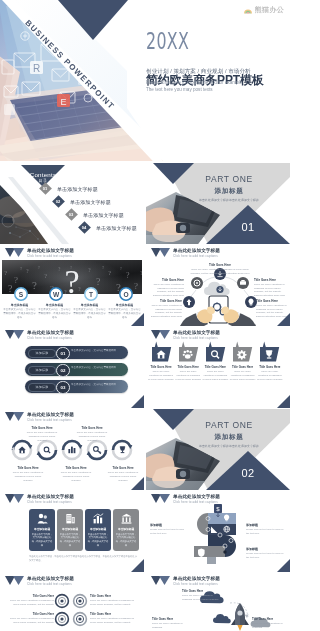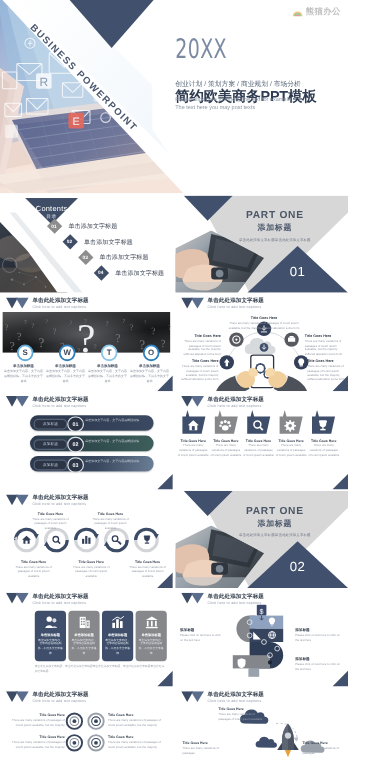--- a/index.html
+++ b/index.html
@@ -38,21 +38,21 @@
   .ct-item:nth-child(1){left:41px;top:21px;}
   .ct-item:nth-child(2){left:54px;top:34px;}
   .ct-item:nth-child(3){left:67px;top:47px;}
   .ct-item:nth-child(4){left:80px;top:60px;}
   .dia{width:9px;height:9px;transform:rotate(45deg);display:inline-flex;align-items:center;justify-content:center;flex:0 0 auto;}
   .dia i{transform:rotate(-45deg);font-size:4px;color:#fff;font-style:normal;font-weight:600;line-height:1;}
   .dia-n{background:#3f4e66;}
   .dia-g{background:#8d8d8d;}
   .ct-lbl{margin-left:7px;font-size:5px;color:#3a4353;letter-spacing:0.1px;white-space:nowrap;}
   
-  .sec-part{left:83px;top:12px;font-size:8.5px;color:#4b5667;letter-spacing:0.6px;transform:translateX(-50%);font-weight:bold;}
+  .sec-part{left:83px;top:12px;font-size:8.5px;color:#4b5667;letter-spacing:0.6px;transform:translateX(-50%);}
   .sec-title{left:83px;top:25px;font-size:6.6px;color:#4d5a6d;letter-spacing:0.6px;transform:translateX(-50%);font-weight:600;}
   .sec-desc{left:83px;top:36px;font-size:2.9px;color:#6d7685;letter-spacing:0.1px;transform:translateX(-50%);}
   .sec-num{left:102px;top:59px;font-size:11px;color:#fff;transform:translateX(-50%);letter-spacing:0.5px;}
   
   .sh{position:absolute;left:0;top:0;width:144px;height:16px;}
   .sh-logo{position:absolute;left:5px;top:3px;}
   .sh-t{position:absolute;left:27px;top:3.2px;font-size:4.6px;color:#36414f;font-weight:600;letter-spacing:0.1px;white-space:nowrap;}
   .sh-s{position:absolute;left:27px;top:9.2px;font-size:3px;color:#97a0ad;letter-spacing:0.15px;white-space:nowrap;}
   .corner{position:absolute;right:0;bottom:0;width:0;height:0;border-left:13px solid transparent;border-bottom:13px solid #41506c;}
   

